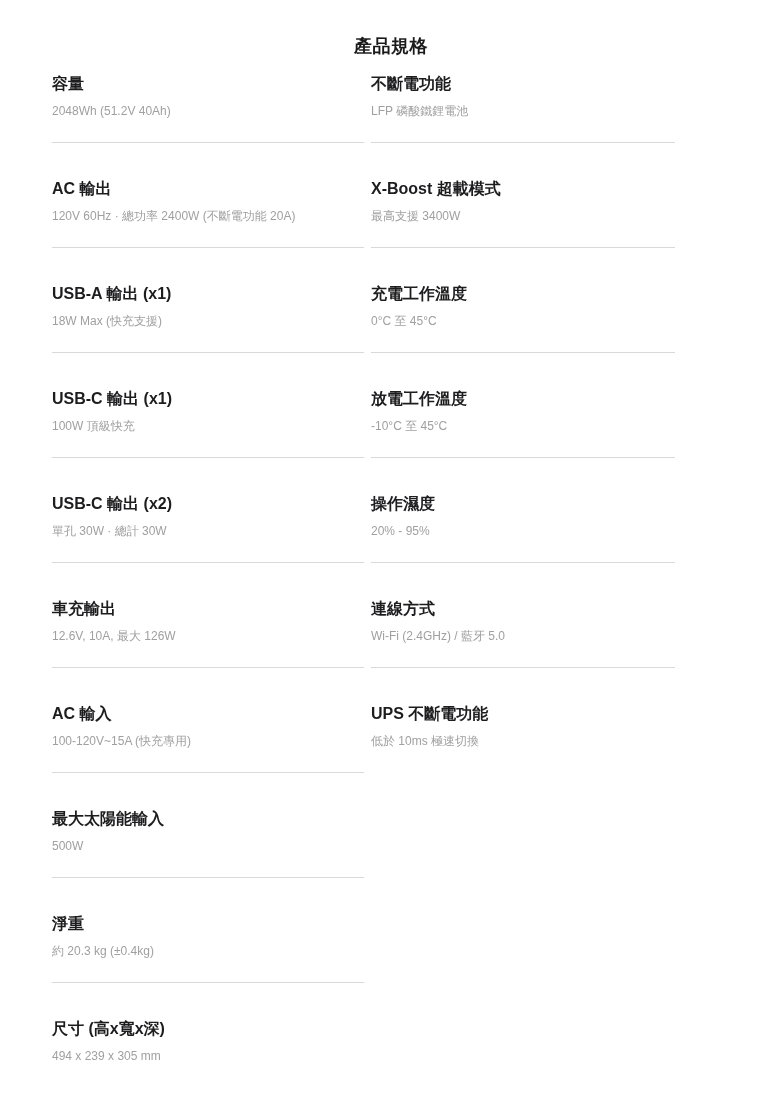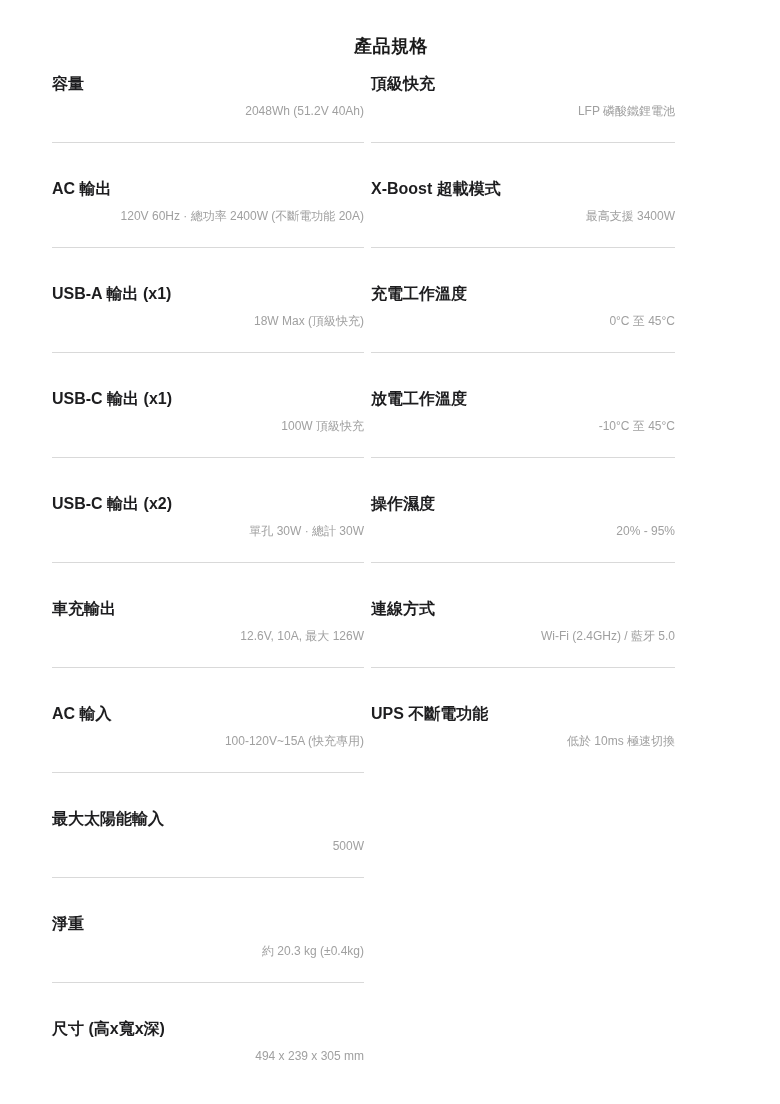--- a/index.html
+++ b/index.html
@@ -51,21 +51,20 @@
     line-height: 17px;
     font-weight: 600;
     color: #1d1d1f;
   }
   .value {
     margin: 13px 0 0 0;
     font-size: 12px;
     line-height: 13px;
     font-weight: 400;
     color: #a0a0a0;
-    text-align: right;
   }
 </style>
 </head>
 <body>
 
 <div class="page">
   <h1 class="title">產品規格</h1>
 
   <div class="grid">
 
@@ -73,21 +72,21 @@
       <div class="item">
         <h2 class="label">容量</h2>
         <p class="value">2048Wh (51.2V 40Ah)</p>
       </div>
       <div class="item">
         <h2 class="label">AC 輸出</h2>
         <p class="value">120V 60Hz · 總功率 2400W (不斷電功能 20A)</p>
       </div>
       <div class="item">
         <h2 class="label">USB-A 輸出 (x1)</h2>
-        <p class="value">18W Max (頂級快充)</p>
+        <p class="value">18W Max (快充支援)</p>
       </div>
       <div class="item">
         <h2 class="label">USB-C 輸出 (x1)</h2>
         <p class="value">100W 頂級快充</p>
       </div>
       <div class="item">
         <h2 class="label">USB-C 輸出 (x2)</h2>
         <p class="value">單孔 30W · 總計 30W</p>
       </div>
       <div class="item">
@@ -107,21 +106,21 @@
         <p class="value">約 20.3 kg (±0.4kg)</p>
       </div>
       <div class="item">
         <h2 class="label">尺寸 (高x寬x深)</h2>
         <p class="value">494 x 239 x 305 mm</p>
       </div>
     </div>
 
     <div class="col">
       <div class="item">
-        <h2 class="label">頂級快充</h2>
+        <h2 class="label">不斷電功能</h2>
         <p class="value">LFP 磷酸鐵鋰電池</p>
       </div>
       <div class="item">
         <h2 class="label">X-Boost 超載模式</h2>
         <p class="value">最高支援 3400W</p>
       </div>
       <div class="item">
         <h2 class="label">充電工作溫度</h2>
         <p class="value">0°C 至 45°C</p>
       </div>

